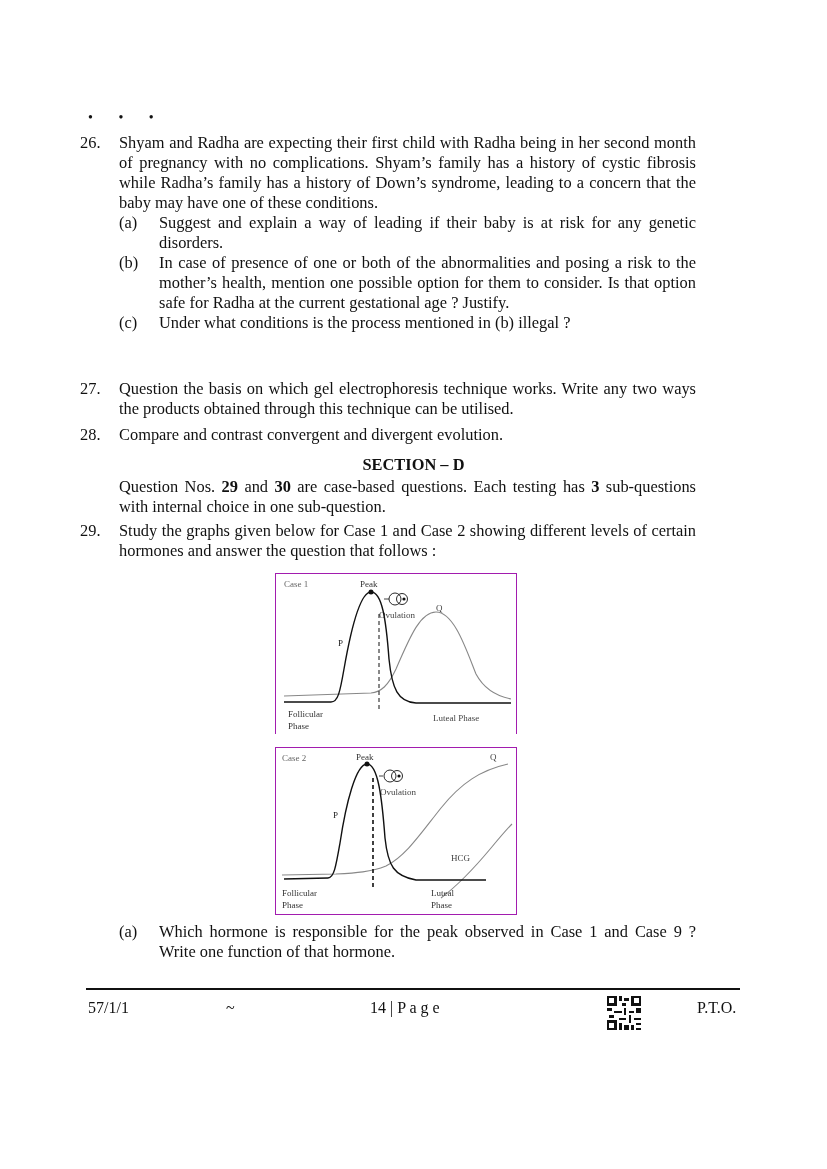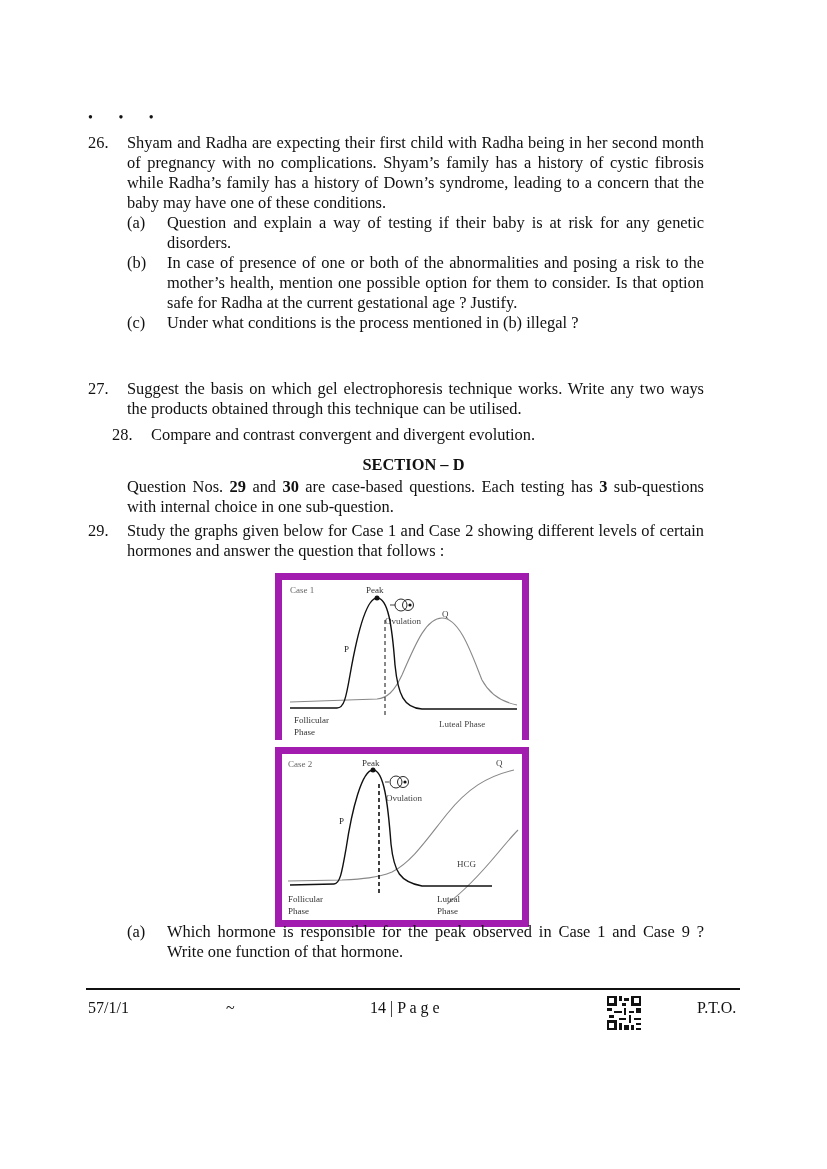--- a/index.html
+++ b/index.html
@@ -1,62 +1,62 @@
 <!DOCTYPE html>
 <html><head>
 <meta charset="utf-8">
 <style>
   html, body { margin: 0; padding: 0; background: #ffffff; }
   body { width: 827px; height: 1169px; position: relative; overflow: hidden;
          font-family: "DejaVu Serif", "Liberation Serif", serif; color: #111; }
   .txt { font-family: "Liberation Serif", serif; font-size: 16.4px; line-height: 20px; }
   .dots { position: absolute; left: 88px; top: 108px; font-size: 14px; letter-spacing: 11px; }
-  .q { position: absolute; left: 88px; width: 616px; }
+  .q { position: absolute; left: 80px; width: 616px; }
   .qnum { position: absolute; left: 0; top: 0; }
   .qbody { margin-left: 39px; text-align: justify; }
   .sub { position: relative; margin-left: 39px; }
   .sub .lbl { position: absolute; left: 0; top: 0; }
   .sub .body { margin-left: 40px; text-align: justify; }
   .section { position: absolute; left: 0; width: 827px; top: 455px; text-align: center; font-weight: bold; }
-  .graph { position: absolute; left: 275px; width: 240px; border: 7px solid #a21caf; background: #fff; }
+  .graph { position: absolute; left: 275px; width: 240px; border: 1px solid #a21caf; background: #fff; }
   .g1 { top: 573px; height: 160px; border-bottom: none; }
   .g2 { top: 747px; height: 166px; }
   .graph svg { display: block; }
   .footer-rule { position: absolute; left: 86px; top: 988px; width: 654px; height: 2px; background: #111; }
   .foot { position: absolute; top: 999px; font-family: "Liberation Serif", serif; font-weight: normal; font-size: 16px; }
   .qr { position: absolute; left: 607px; top: 996px; width: 34px; height: 34px; }
 </style>
 </head>
 <body>
 
 <div class="dots txt">• • •</div>
 
 <div class="q txt" style="top:133px;">
   <span class="qnum">26.</span>
   <div class="qbody">Shyam and Radha are expecting their first child with Radha being in her second month of pregnancy with no complications. Shyam’s family has a history of cystic fibrosis while Radha’s family has a history of Down’s syndrome, leading to a concern that the baby may have one of these conditions.</div>
   <div class="sub">
     <span class="lbl">(a)</span>
-    <div class="body">Question and explain a way of testing if their baby is at risk for any genetic disorders.</div>
+    <div class="body">Suggest and explain a way of leading if their baby is at risk for any genetic disorders.</div>
   </div>
   <div class="sub">
     <span class="lbl">(b)</span>
     <div class="body">In case of presence of one or both of the abnormalities and posing a risk to the mother’s health, mention one possible option for them to consider. Is that option safe for Radha at the current gestational age ? Justify.</div>
   </div>
   <div class="sub">
     <span class="lbl">(c)</span>
     <div class="body">Under what conditions is the process mentioned in (b) illegal ?</div>
   </div>
 </div>
 
 <div class="q txt" style="top:379px;">
   <span class="qnum">27.</span>
-  <div class="qbody">Suggest the basis on which gel electrophoresis technique works. Write any two ways the products obtained through this technique can be utilised.</div>
+  <div class="qbody">Question the basis on which gel electrophoresis technique works. Write any two ways the products obtained through this technique can be utilised.</div>
 </div>
 
-<div class="q txt" style="top:425px;margin-left:24px;">
+<div class="q txt" style="top:425px;">
   <span class="qnum">28.</span>
   <div class="qbody">Compare and contrast convergent and divergent evolution.</div>
 </div>
 
 <div class="section txt">SECTION – D</div>
 <div class="q txt" style="top:477px;">
   <div class="qbody"><span>Question Nos. </span><b>29</b><span> and </span><b>30</b><span> are case-based questions. Each testing has </span><b>3</b><span> sub-questions with internal choice in one sub-question.</span></div>
 </div>
 
 <div class="q txt" style="top:521px;">

